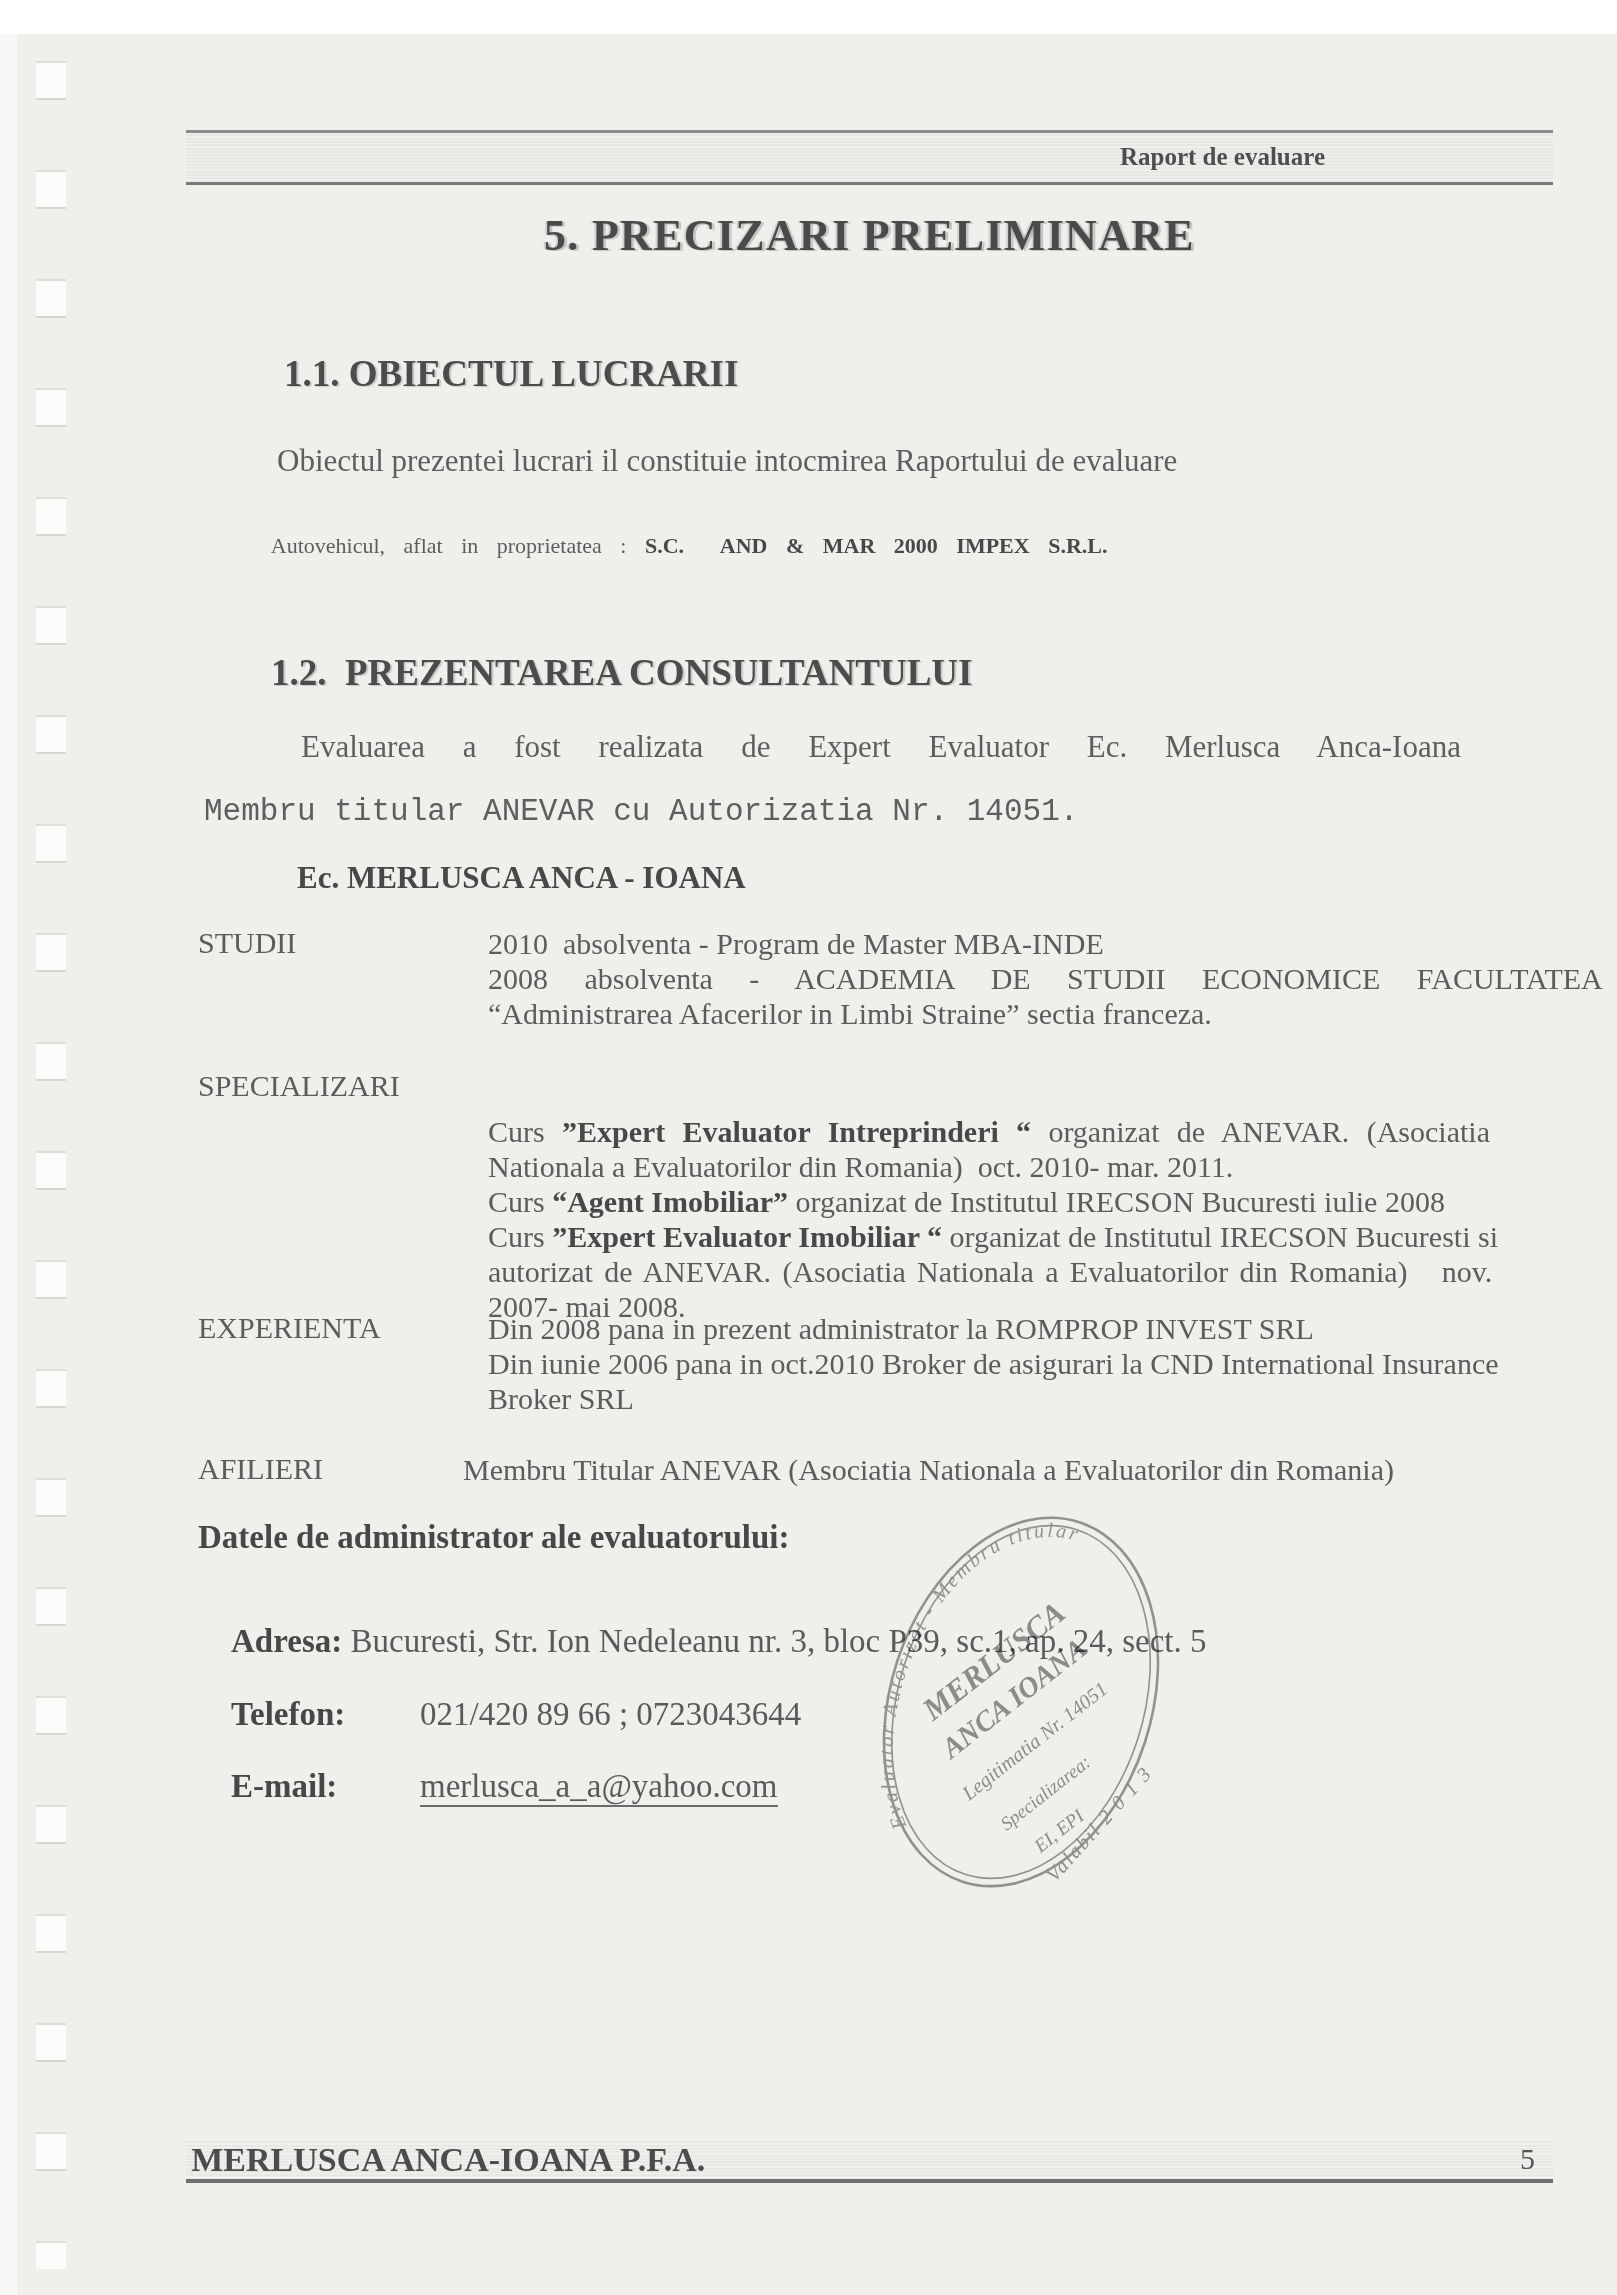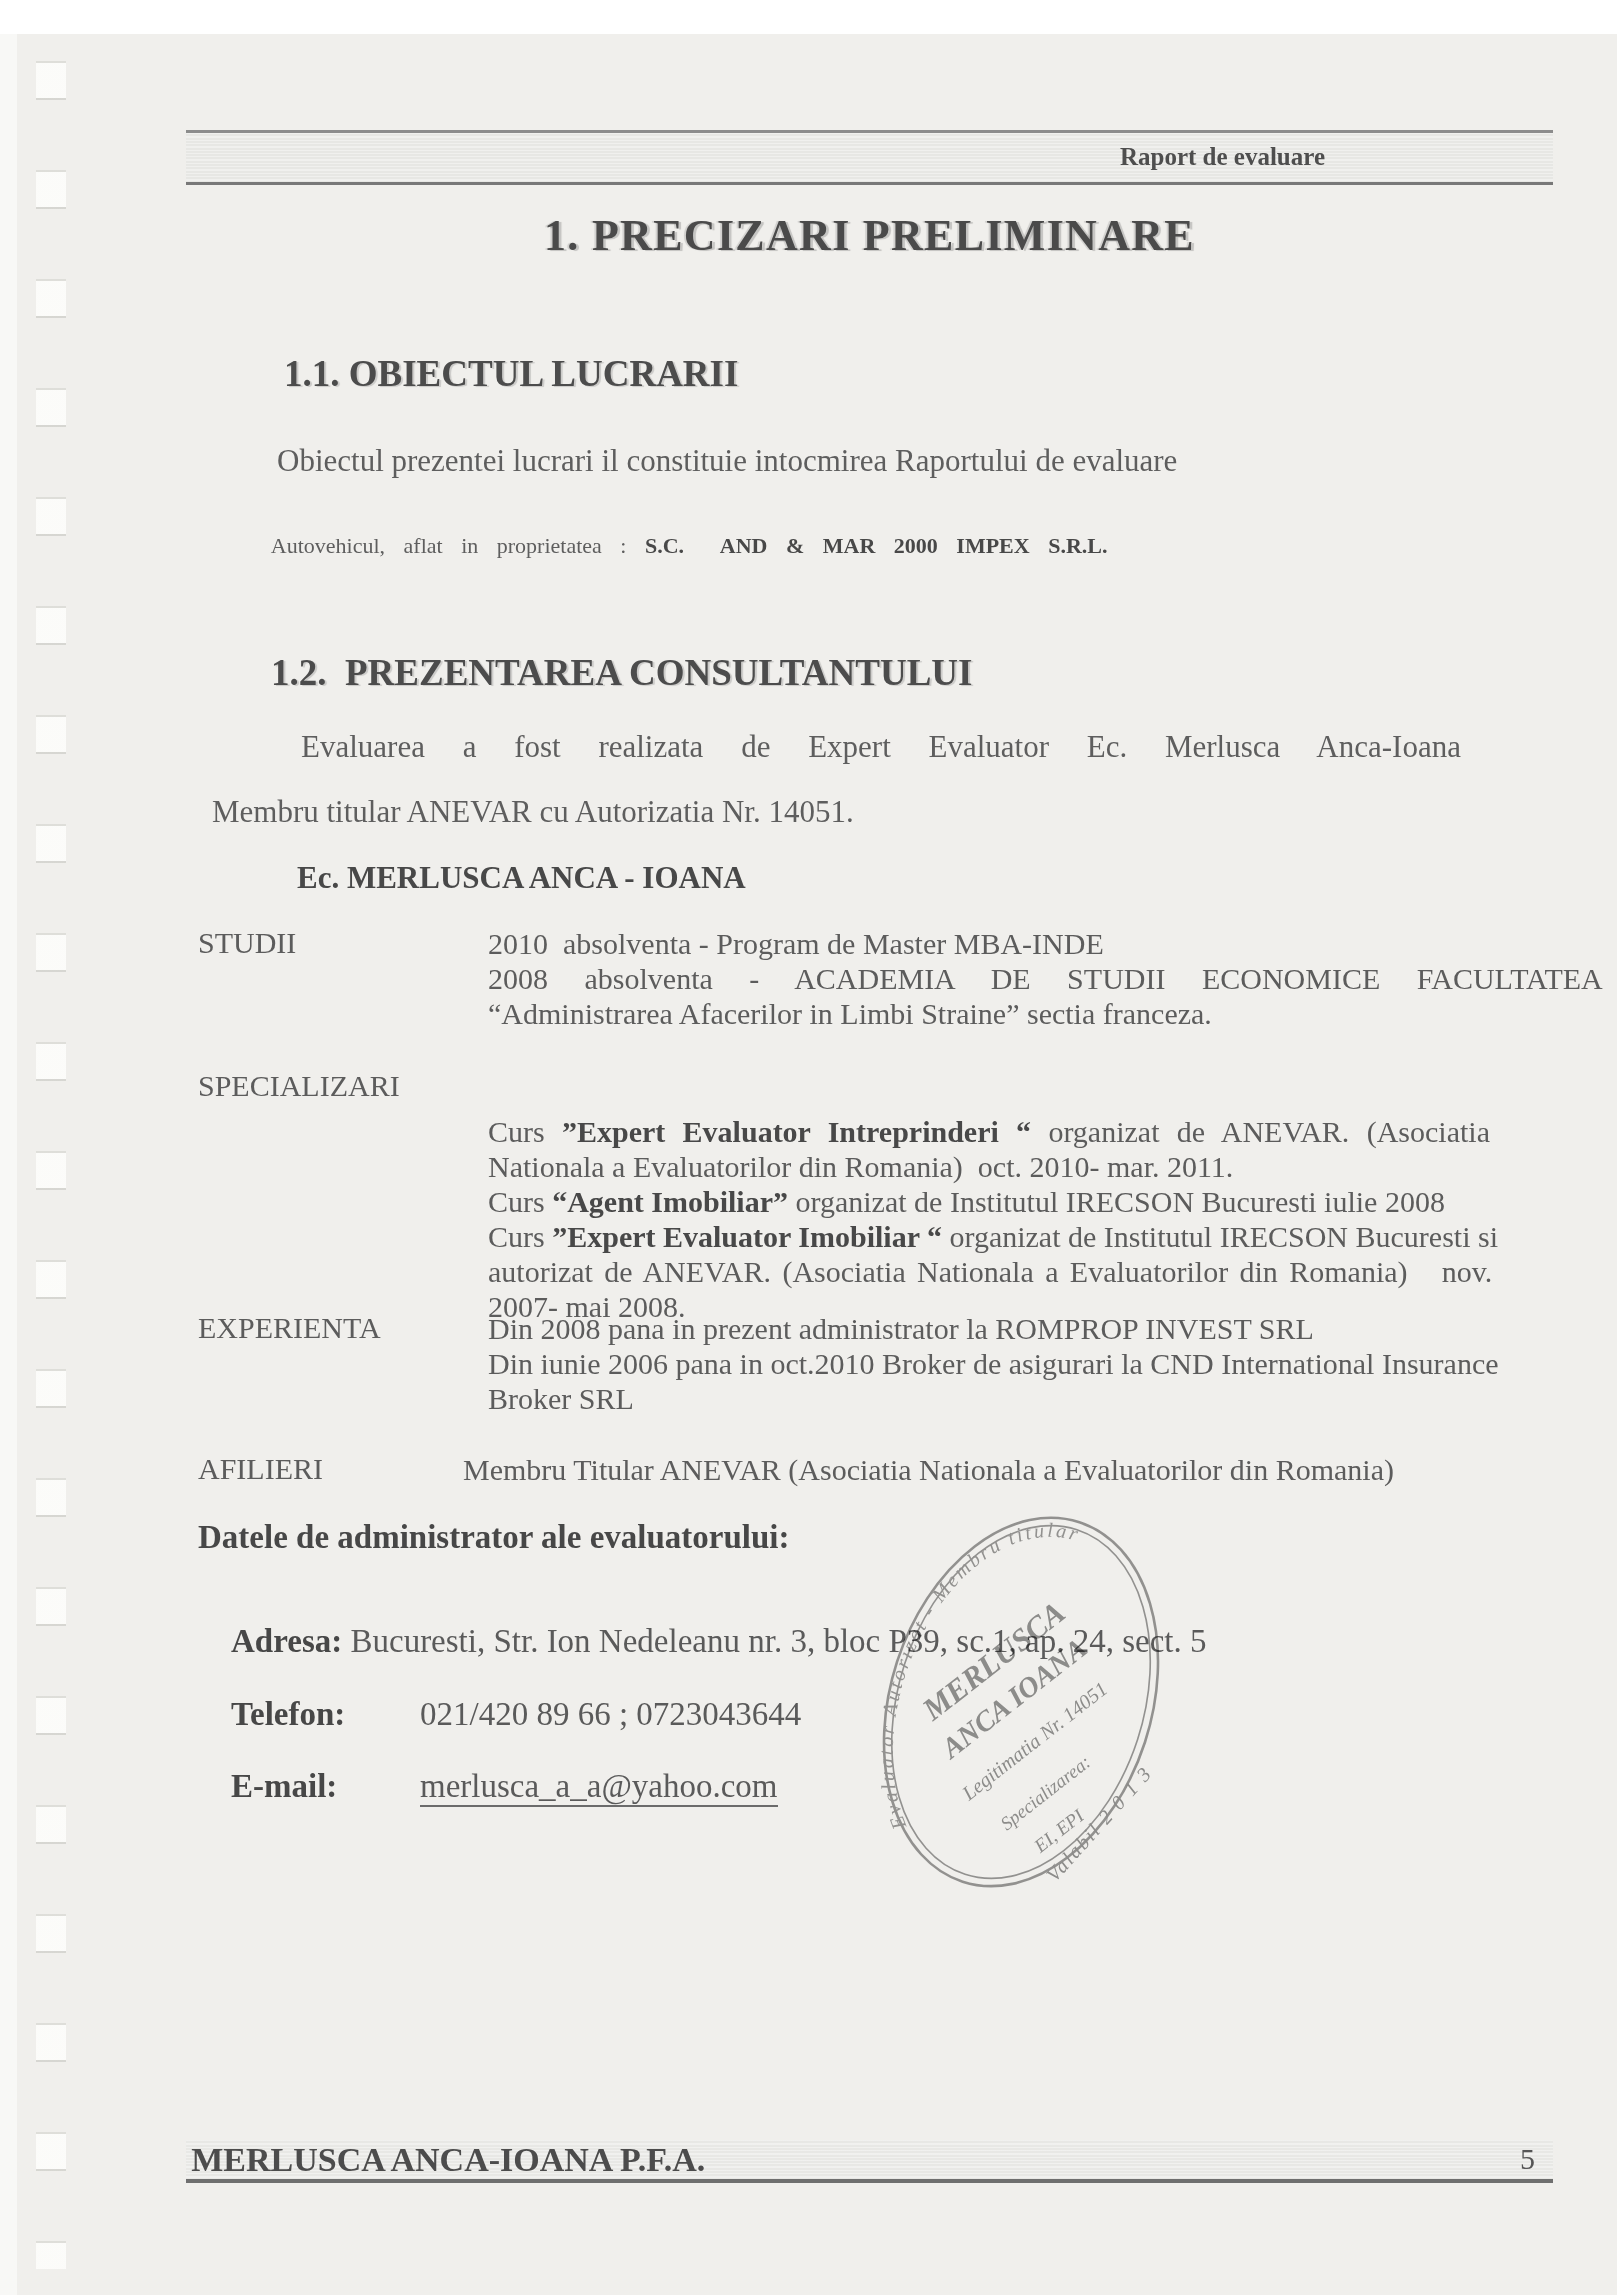--- a/index.html
+++ b/index.html
@@ -73,33 +73,33 @@
 <div class="sheet">
 
   <div class="scan-top"></div>
   <div class="left-light"></div>
   <div class="binding"></div>
 
   <div class="header-bar">
     <span class="header-title">Raport de evaluare</span>
   </div>
 
-  <h1 class="main-title">1. PRECIZARI PRELIMINARE</h1>
+  <h1 class="main-title">5. PRECIZARI PRELIMINARE</h1>
 
   <h2 class="h-sub" style="left:284px; top:352px;">1.1. OBIECTUL LUCRARII</h2>
 
   <div class="pline" style="left:277px; top:443px;">Obiectul prezentei lucrari il constituie intocmirea Raportului de evaluare</div>
   <div class="pline" style="left:198px; top:507px; word-spacing:13px; font-size:22px;">
     <span>Autovehicul, aflat in proprietatea : </span><span class="bold-dark">S.C.  AND &amp; MAR 2000 IMPEX S.R.L.</span>
   </div>
 
   <h2 class="h-sub" style="left:271px; top:651px;">1.2.  PREZENTAREA CONSULTANTULUI</h2>
 
   <div class="pline" style="left:301px; top:729px; word-spacing:30px;">Evaluarea a fost realizata de Expert Evaluator Ec. Merlusca Anca-Ioana</div>
-  <div class="pline" style="left:212px; top:794px;">Membru titular ANEVAR cu Autorizatia Nr. 14051.</div>
+  <div class="pline" style="left:204px; top:794px;font-family:Liberation Mono, monospace;">Membru titular ANEVAR cu Autorizatia Nr. 14051.</div>
   <div class="pline bold-dark" style="left:297px; top:860px;">Ec. MERLUSCA ANCA - IOANA</div>
 
   <div class="row-label" style="top:926px;">STUDII</div>
   <div class="row-content" style="top:926px;">
     <div class="line">2010  absolventa - Program de Master MBA-INDE</div>
     <div class="line" style="word-spacing:29px;">2008 absolventa - ACADEMIA DE STUDII ECONOMICE FACULTATEA</div>
     <div class="line">“Administrarea Afacerilor in Limbi Straine” sectia franceza.</div>
   </div>
 
   <div class="row-label" style="top:1069px;">SPECIALIZARI</div>

